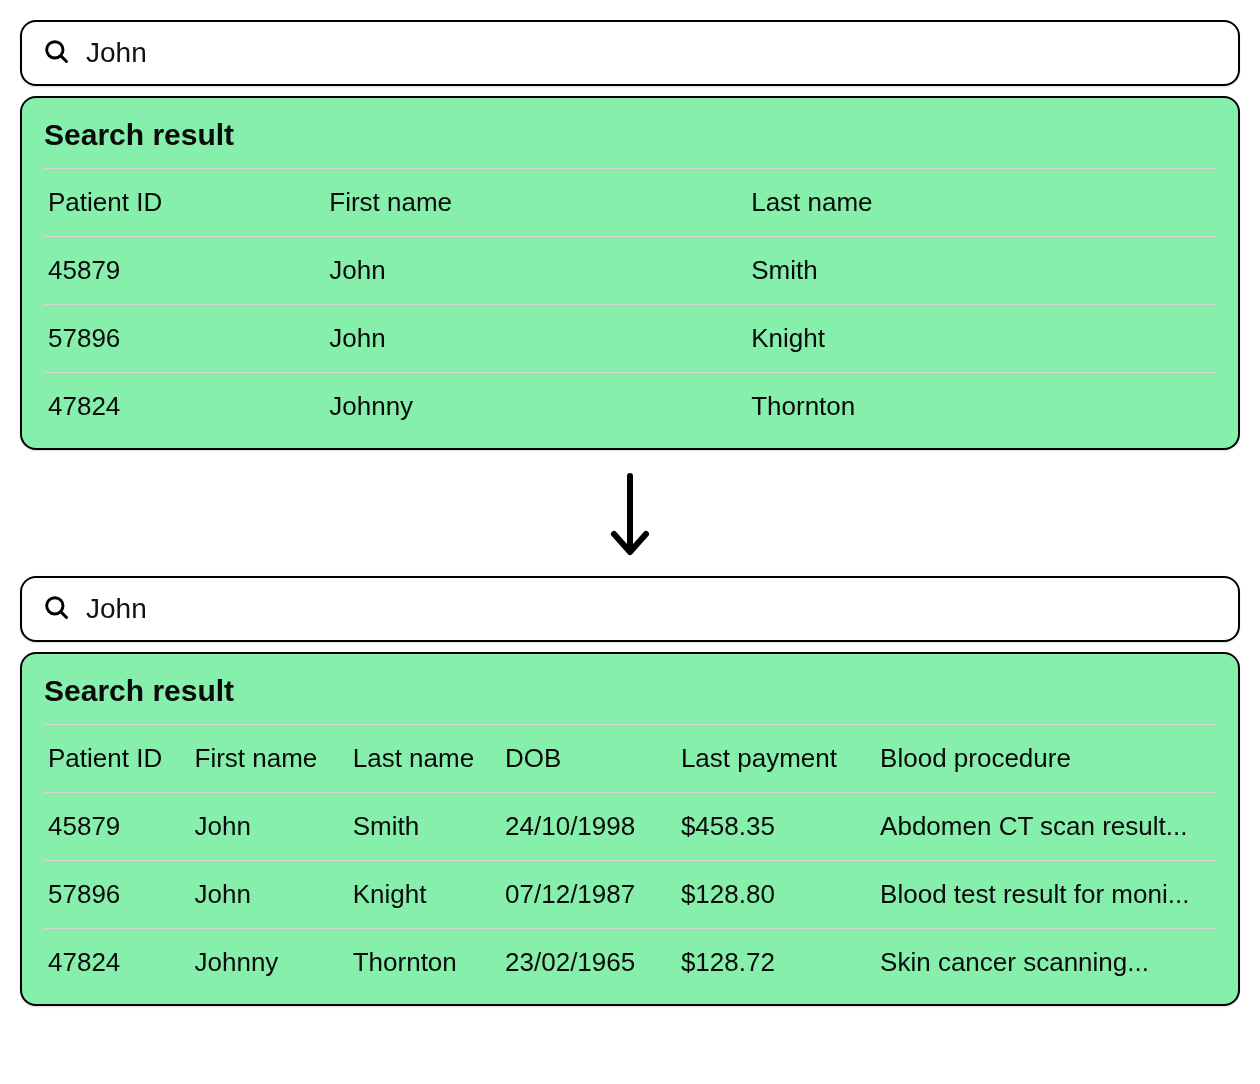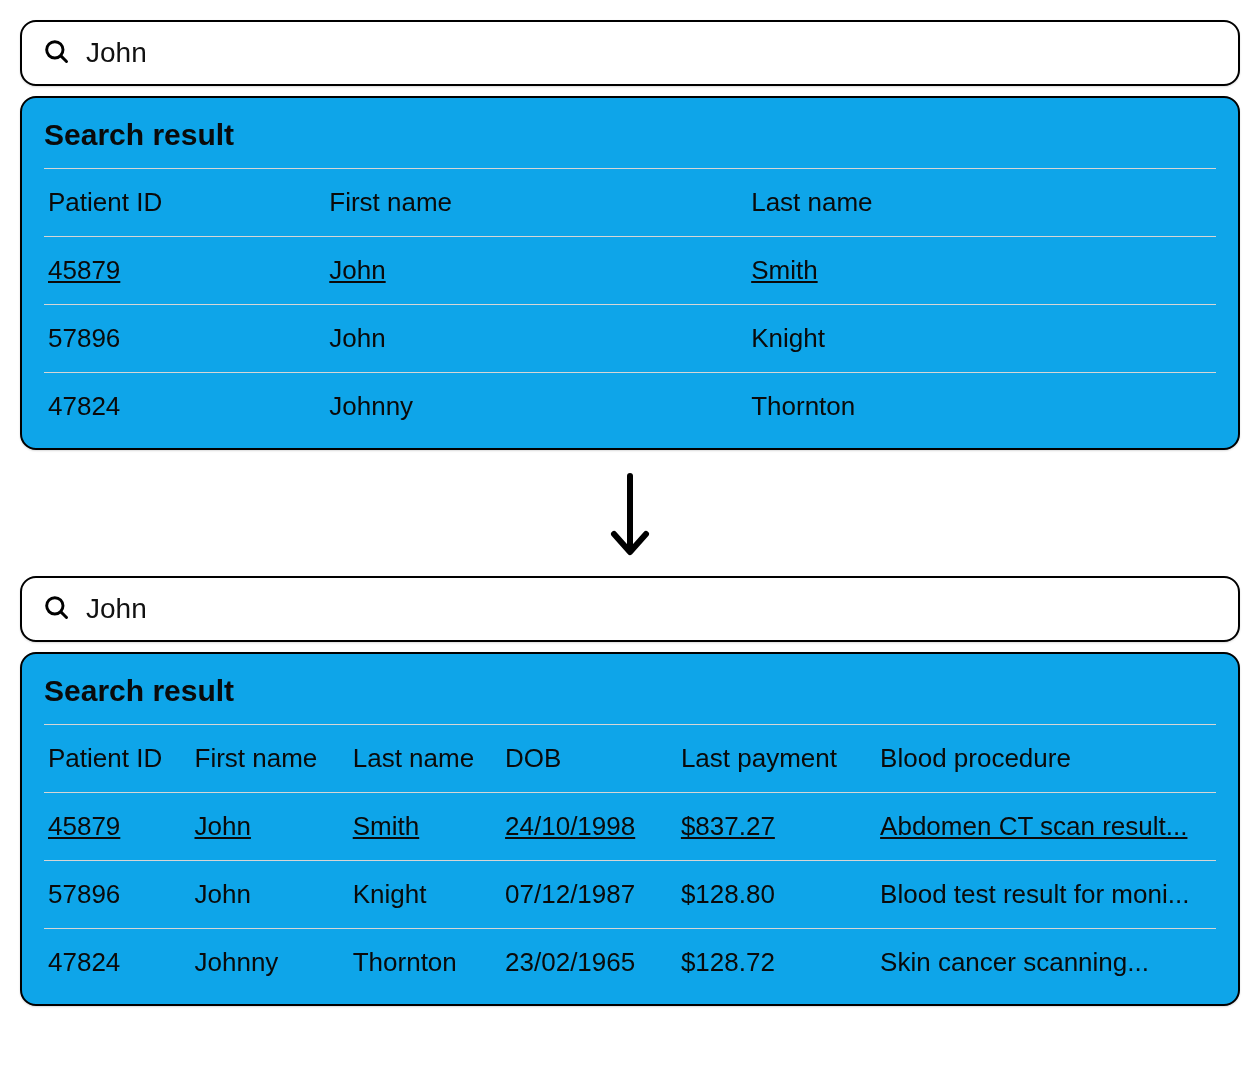--- a/index.html
+++ b/index.html
@@ -28,21 +28,21 @@
     outline: none;
     font-size: 28px;
     flex: 1;
     background: transparent;
     color: #111;
     font-family: inherit;
   }
   .results {
     border: 2.5px solid #000;
     border-radius: 16px;
-    background: #0ea5e9;
+    background: #86efac;
     padding: 14px 22px 8px 22px;
     box-shadow: 0 1px 2px rgba(0,0,0,0.15);
   }
   .results-title {
     font-size: 30px;
     font-weight: 700;
     padding: 6px 0 16px 0;
     border-bottom: 1px solid #d6d6d6;
   }
   table {
@@ -56,21 +56,21 @@
     font-size: 26px;
     white-space: nowrap;
     overflow: hidden;
     text-overflow: ellipsis;
   }
   th {
     font-weight: 400;
     border-bottom: 1px solid #d6d6d6;
   }
   tbody tr { border-top: 1px solid #d6d6d6; }
-  tbody tr:first-child { border-top: none; text-decoration: underline; }
+  tbody tr:first-child { border-top: none; }
   tbody tr + tr { border-top: 1px solid #d6d6d6; }
 
   .arrow-wrap {
     display: flex;
     justify-content: center;
     margin: 8px 0 18px 0;
   }
   
   .top-table col.c1 { width: 24%; }
   .top-table col.c2 { width: 36%; }
@@ -171,21 +171,21 @@
           <th>Last payment</th>
           <th>Blood procedure</th>
         </tr>
       </thead>
       <tbody>
         <tr>
           <td>45879</td>
           <td>John</td>
           <td>Smith</td>
           <td>24/10/1998</td>
-          <td>$837.27</td>
+          <td>$458.35</td>
           <td>Abdomen CT scan result...</td>
         </tr>
         <tr>
           <td>57896</td>
           <td>John</td>
           <td>Knight</td>
           <td>07/12/1987</td>
           <td>$128.80</td>
           <td>Blood test result for moni...</td>
         </tr>

